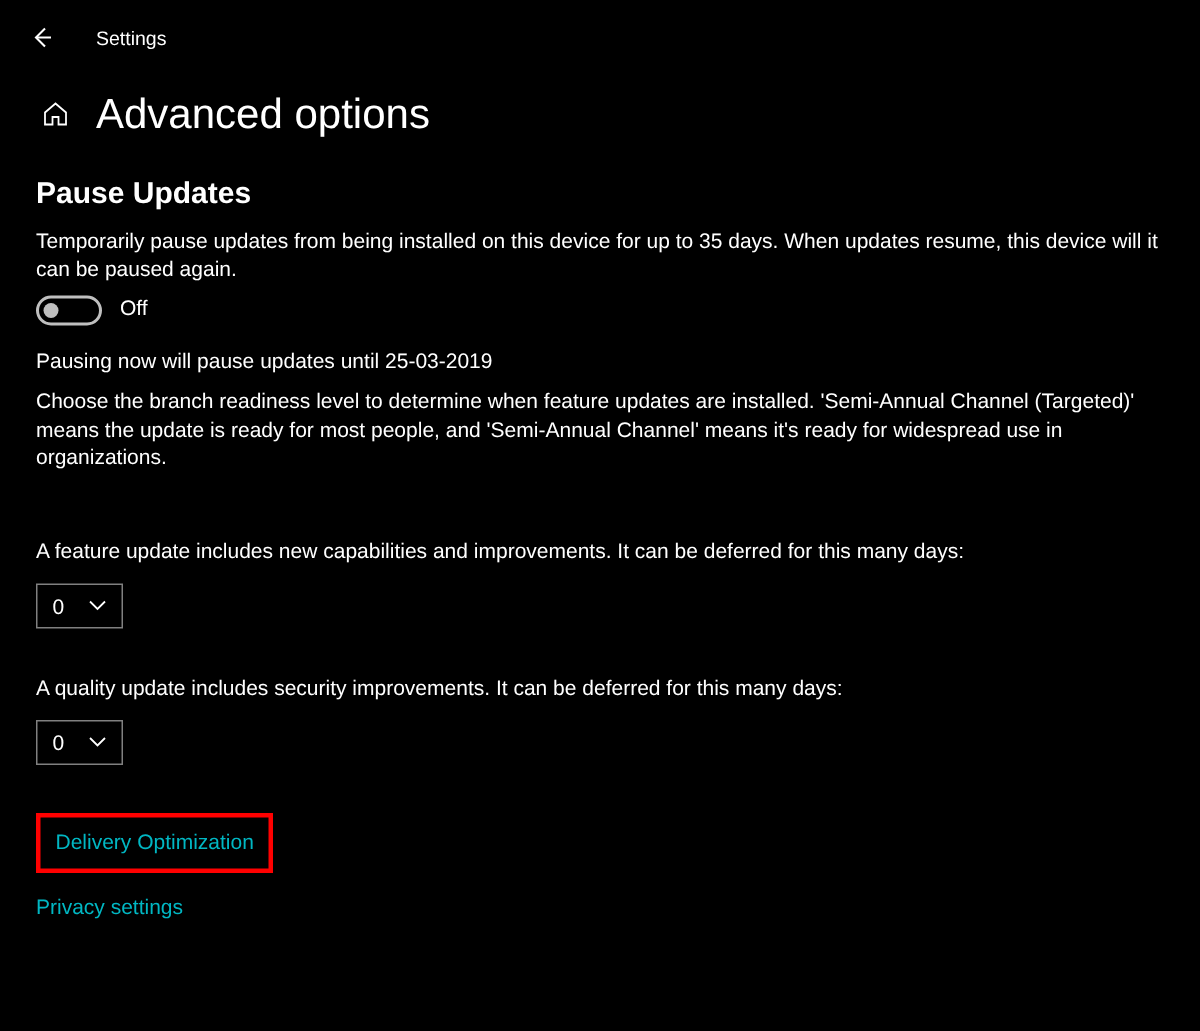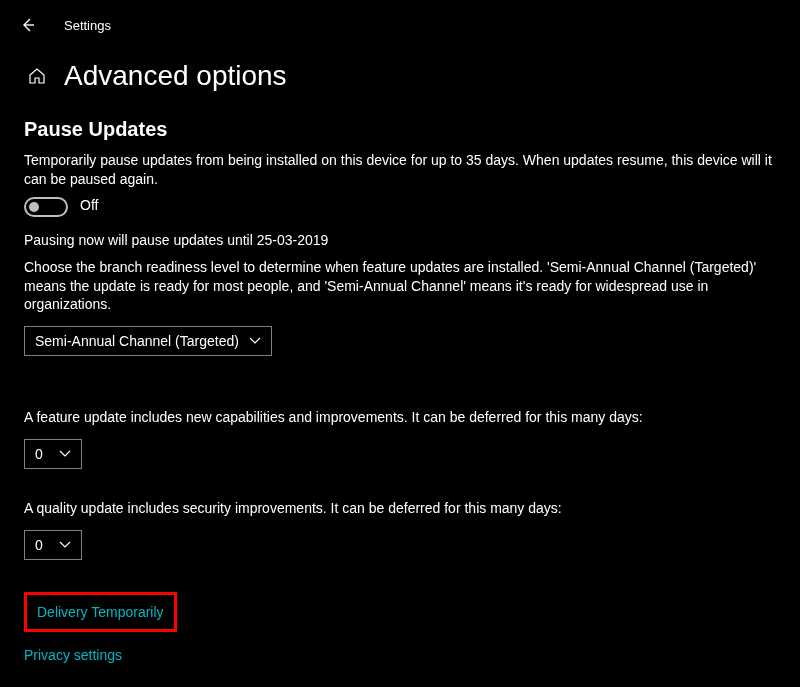--- a/index.html
+++ b/index.html
@@ -169,28 +169,20 @@
   <div class="toggle-row">
     <div class="toggle">
       <div class="toggle-knob"></div>
     </div>
     <div class="toggle-label">Off</div>
   </div>
   <div class="body-text">Pausing now will pause updates until 25-03-2019</div>
 
   <div class="body-text">Choose the branch readiness level to determine when feature updates are installed. 'Semi-Annual Channel (Targeted)' means the update is ready for most people, and 'Semi-Annual Channel' means it's ready for widespread use in organizations.</div>
 
-  <div class="dropdown dropdown-large">
-    <span>Semi-Annual Channel (Targeted)</span>
-    <span class="chevron">
-      <svg width="12" height="8" viewBox="0 0 12 8">
-        <path d="M1 1 L6 6 L11 1" stroke="#ffffff" stroke-width="1.2" fill="none"></path>
-      </svg>
-    </span>
-  </div>
 
   <div class="body-text spacer-lg">A feature update includes new capabilities and improvements. It can be deferred for this many days:</div>
   <div class="dropdown dropdown-small">
     <span>0</span>
     <span class="chevron">
       <svg width="12" height="8" viewBox="0 0 12 8">
         <path d="M1 1 L6 6 L11 1" stroke="#ffffff" stroke-width="1.2" fill="none"></path>
       </svg>
     </span>
   </div>
@@ -200,20 +192,20 @@
     <span>0</span>
     <span class="chevron">
       <svg width="12" height="8" viewBox="0 0 12 8">
         <path d="M1 1 L6 6 L11 1" stroke="#ffffff" stroke-width="1.2" fill="none"></path>
       </svg>
     </span>
   </div>
 
   <div>
     <div class="highlighted-box">
-      <span class="link">Delivery Temporarily</span>
+      <span class="link">Delivery Optimization</span>
     </div>
   </div>
 
   <div>
     <span class="link">Privacy settings</span>
   </div>
 </div>
 
 </body></html>

